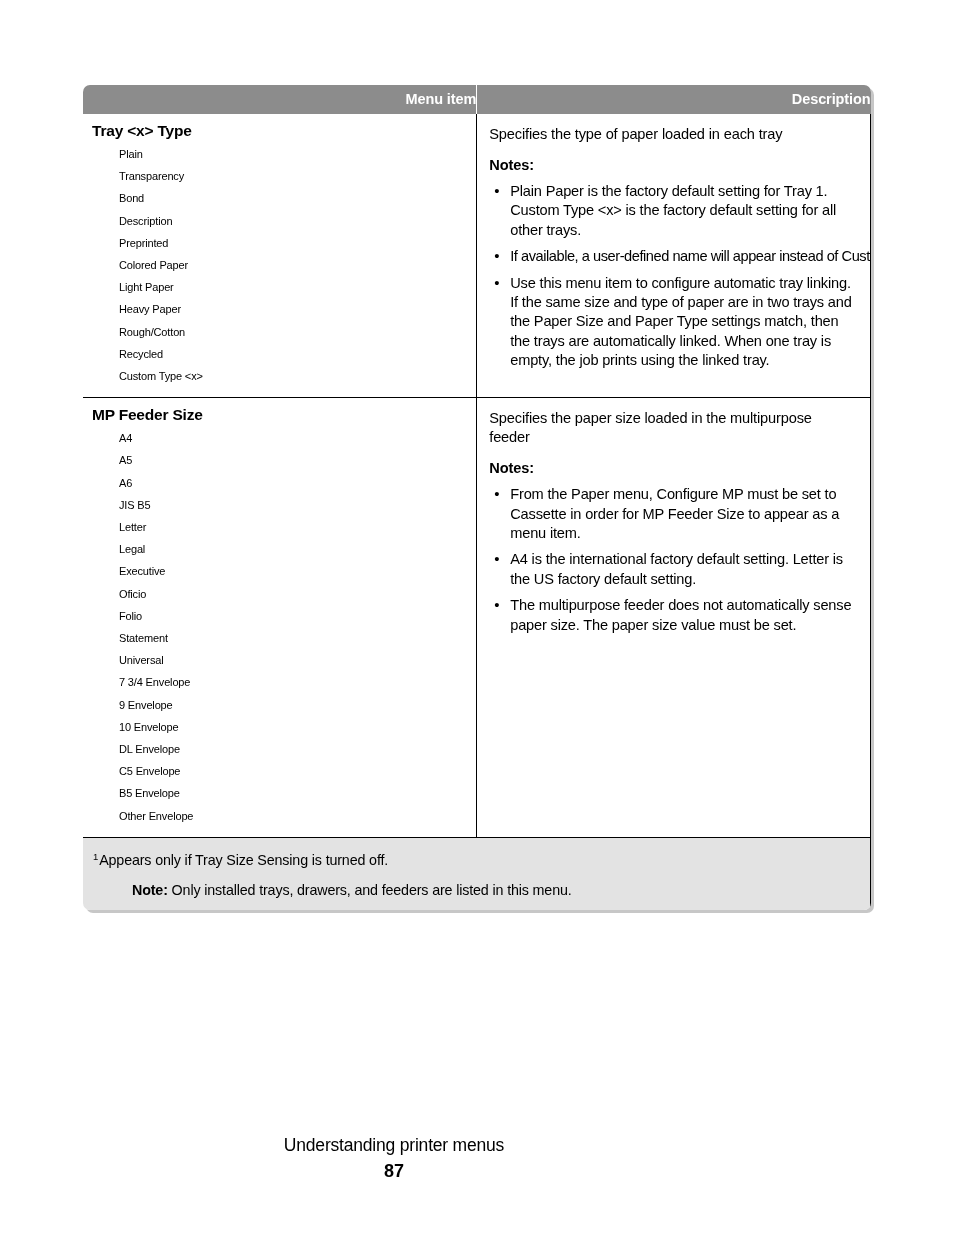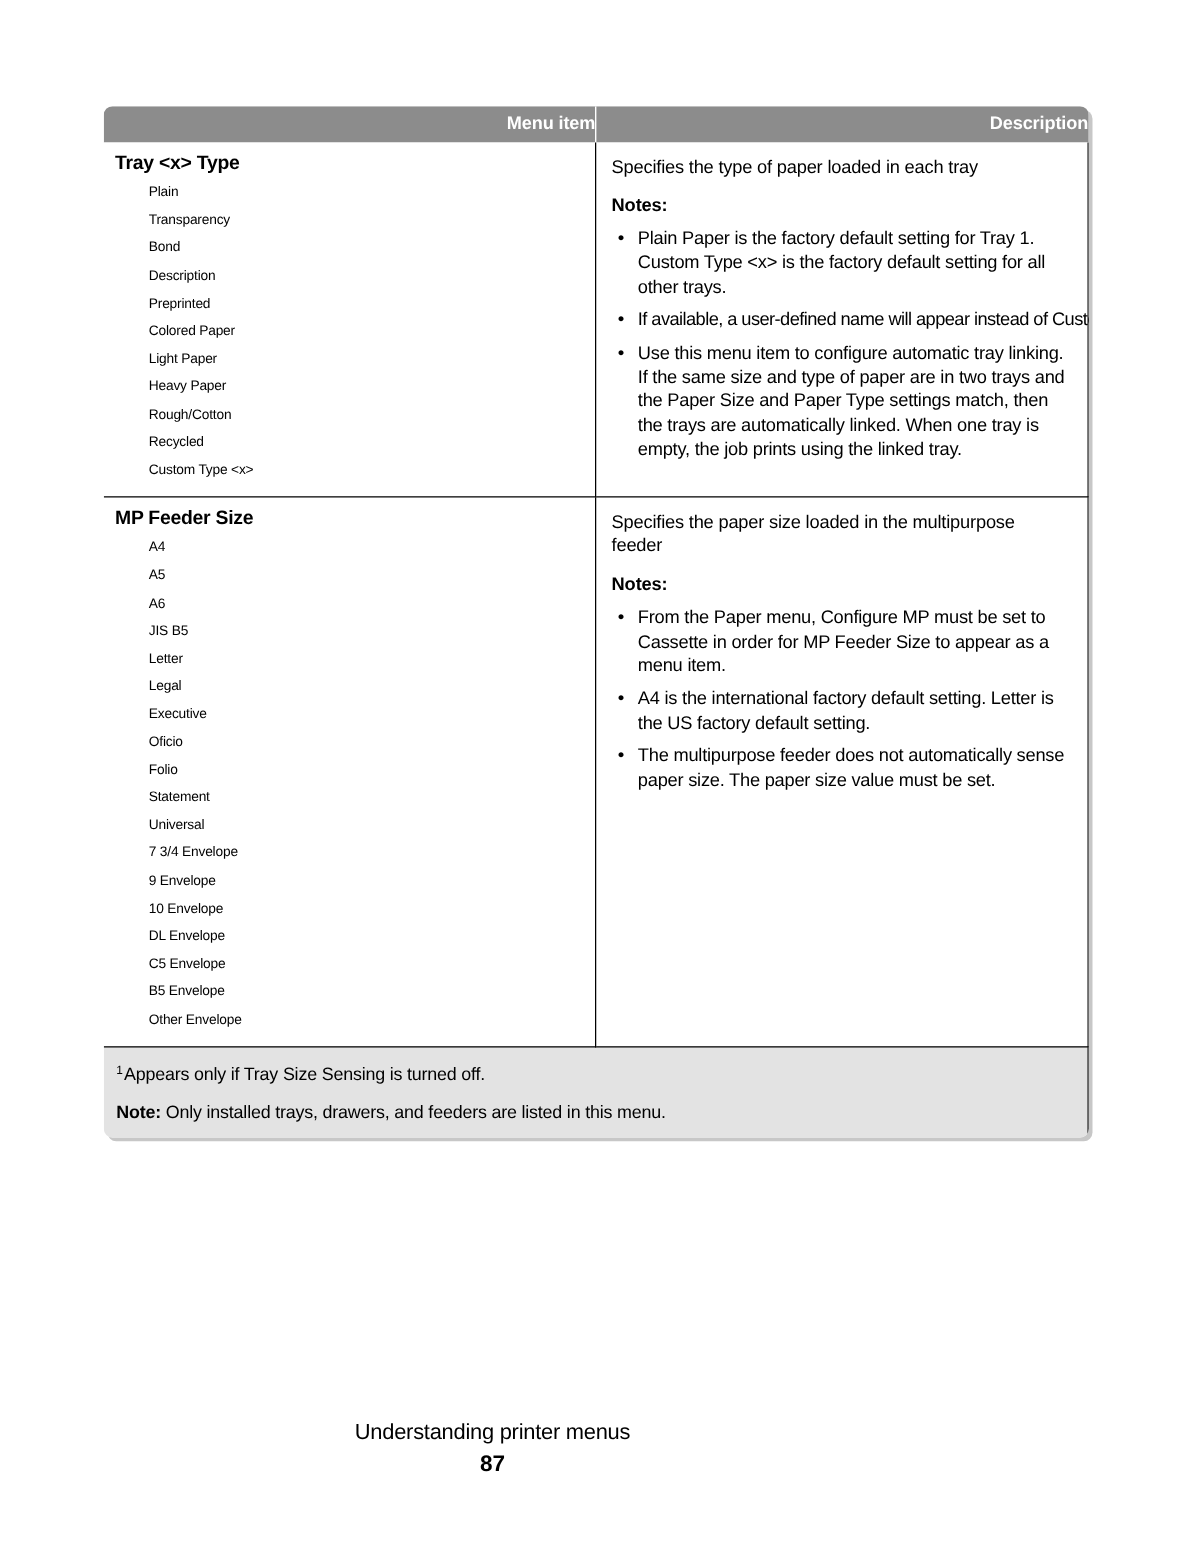--- a/index.html
+++ b/index.html
@@ -136,21 +136,21 @@
     line-height: 18px;
     letter-spacing: -0.15px;
     margin: 0 0 12px 0;
   }
   .footnote-line:last-child { margin-bottom: 0; }
   .footnote-line sup {
     font-size: 9.5px;
     vertical-align: 5px;
     margin-right: 1px;
   }
-  .footnote-line b { font-weight: bold; }
+  .footnote-line b { font-weight: bold; margin-left: 39px; }
 
   
   .page-footer {
     position: absolute;
     left: 0;
     top: 1134px;
     width: 788px;
     text-align: center;
   }
   .footer-title {

